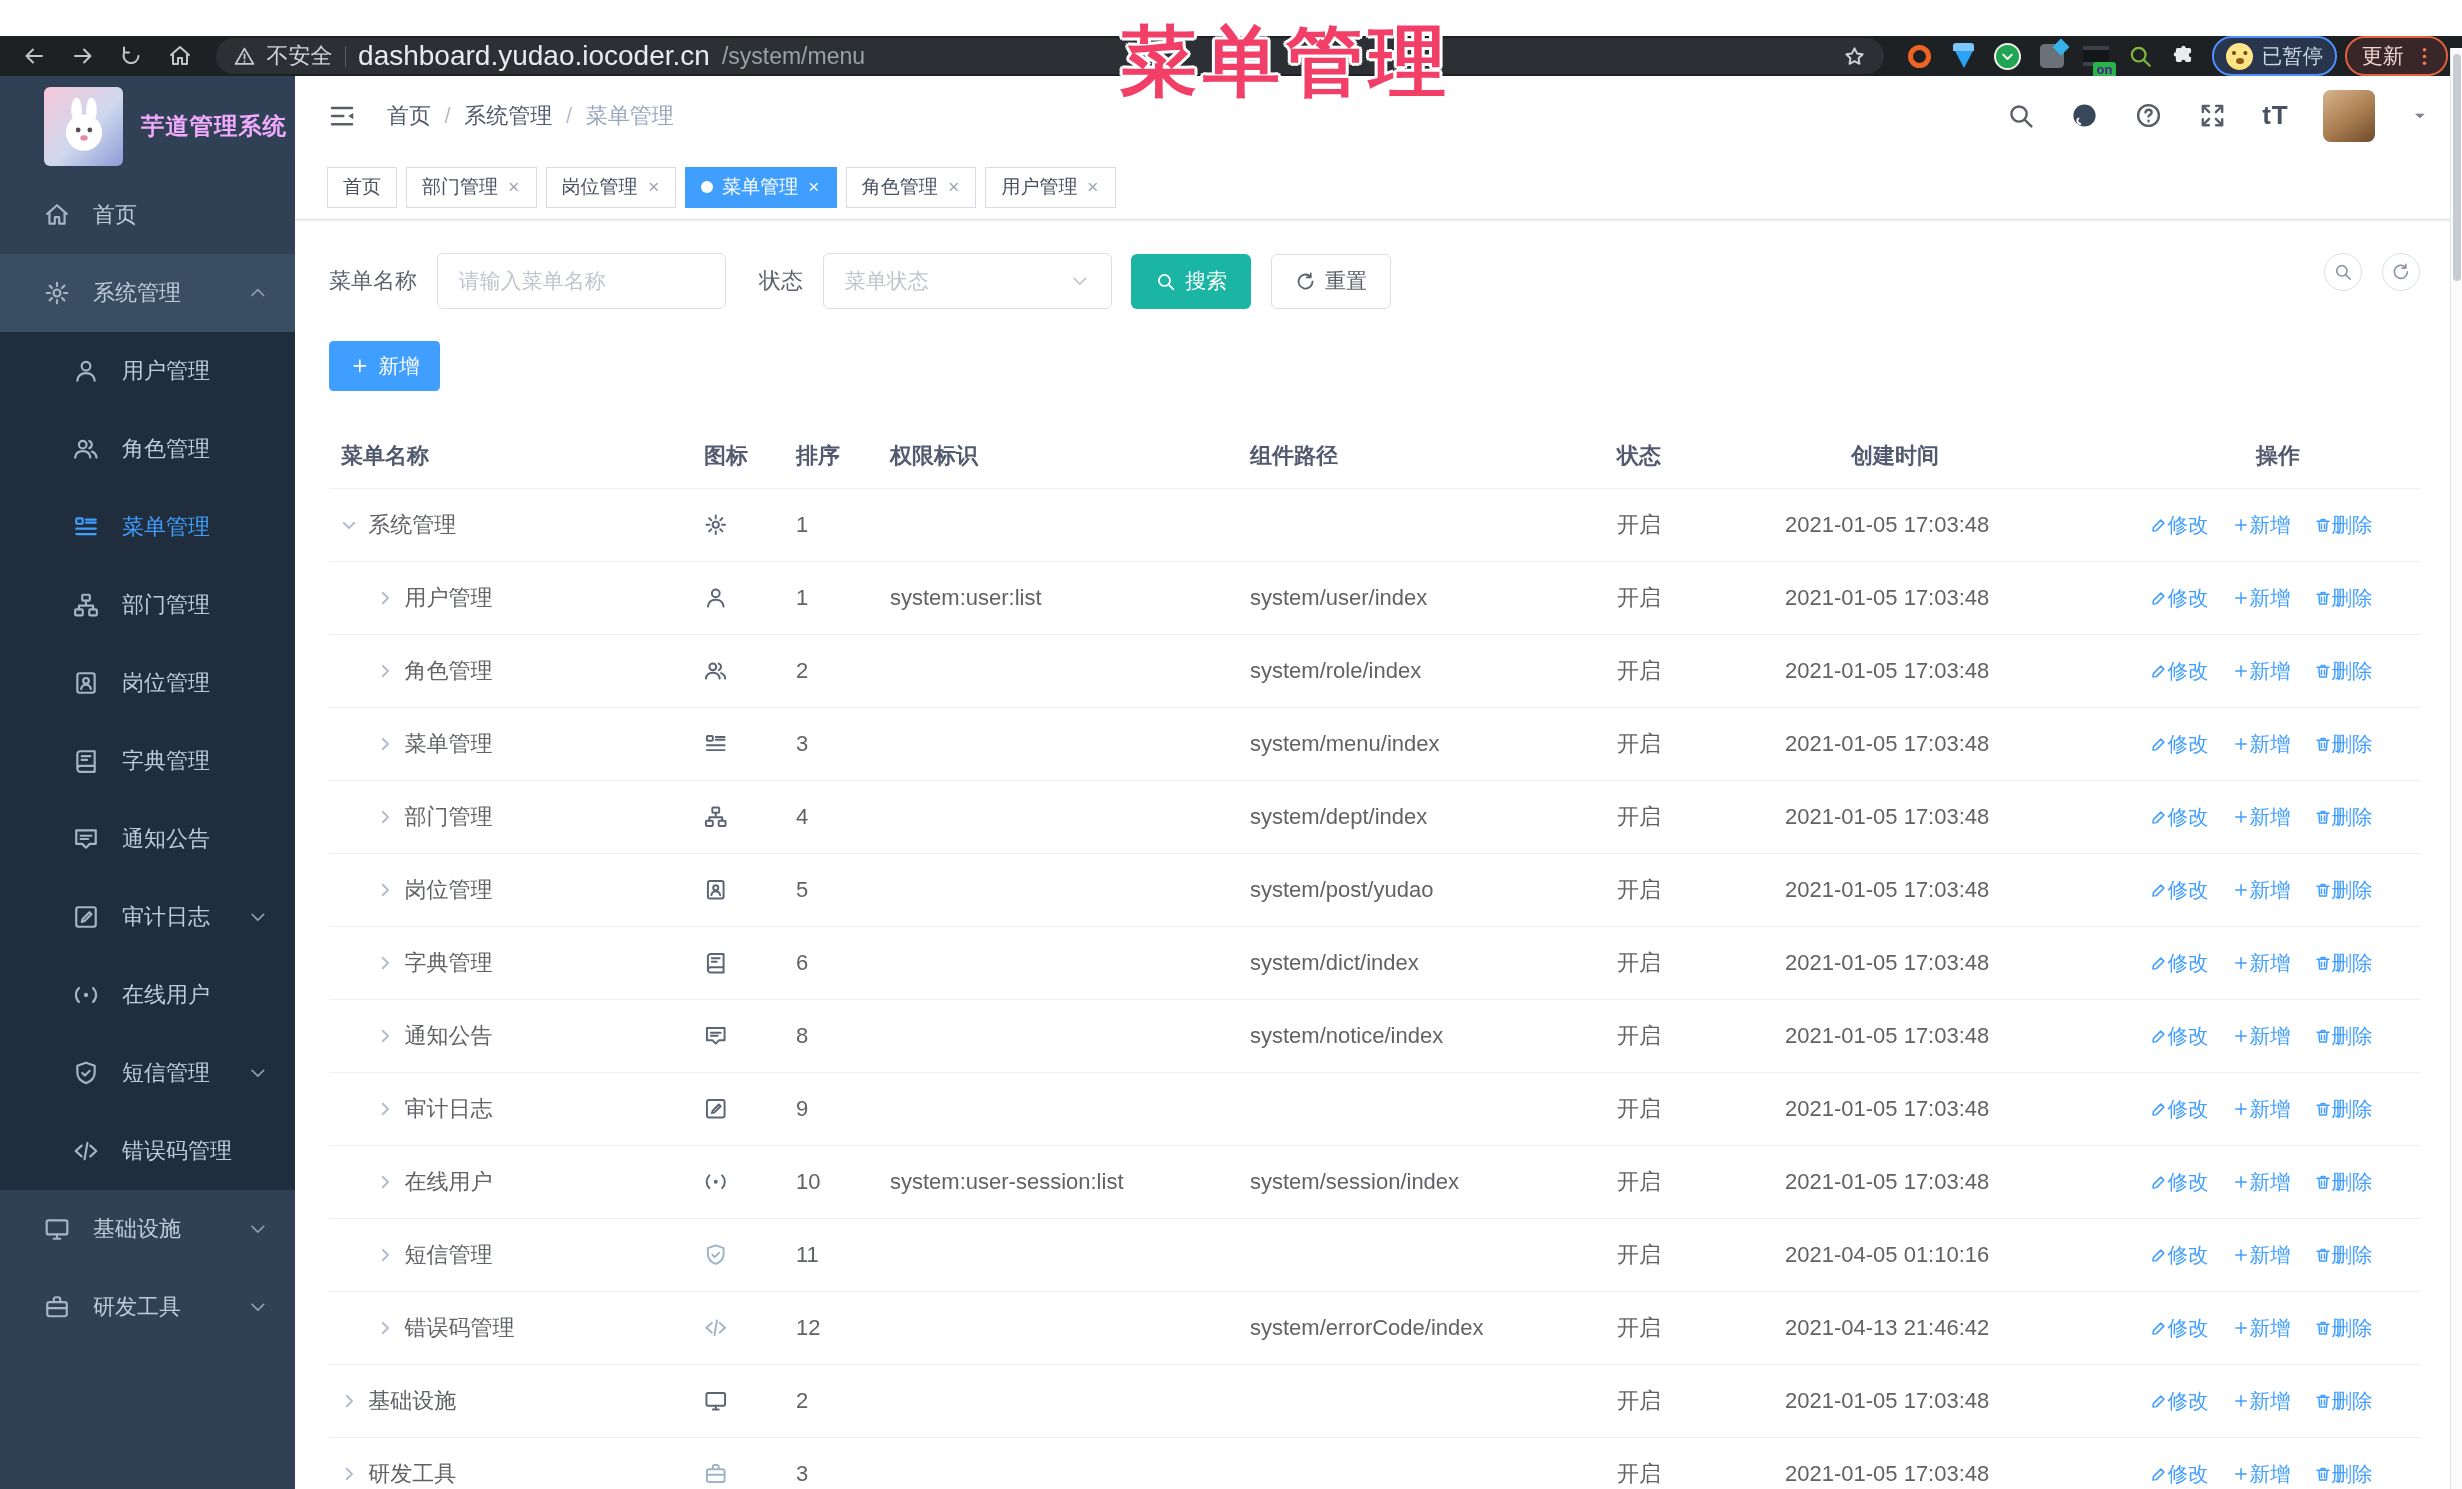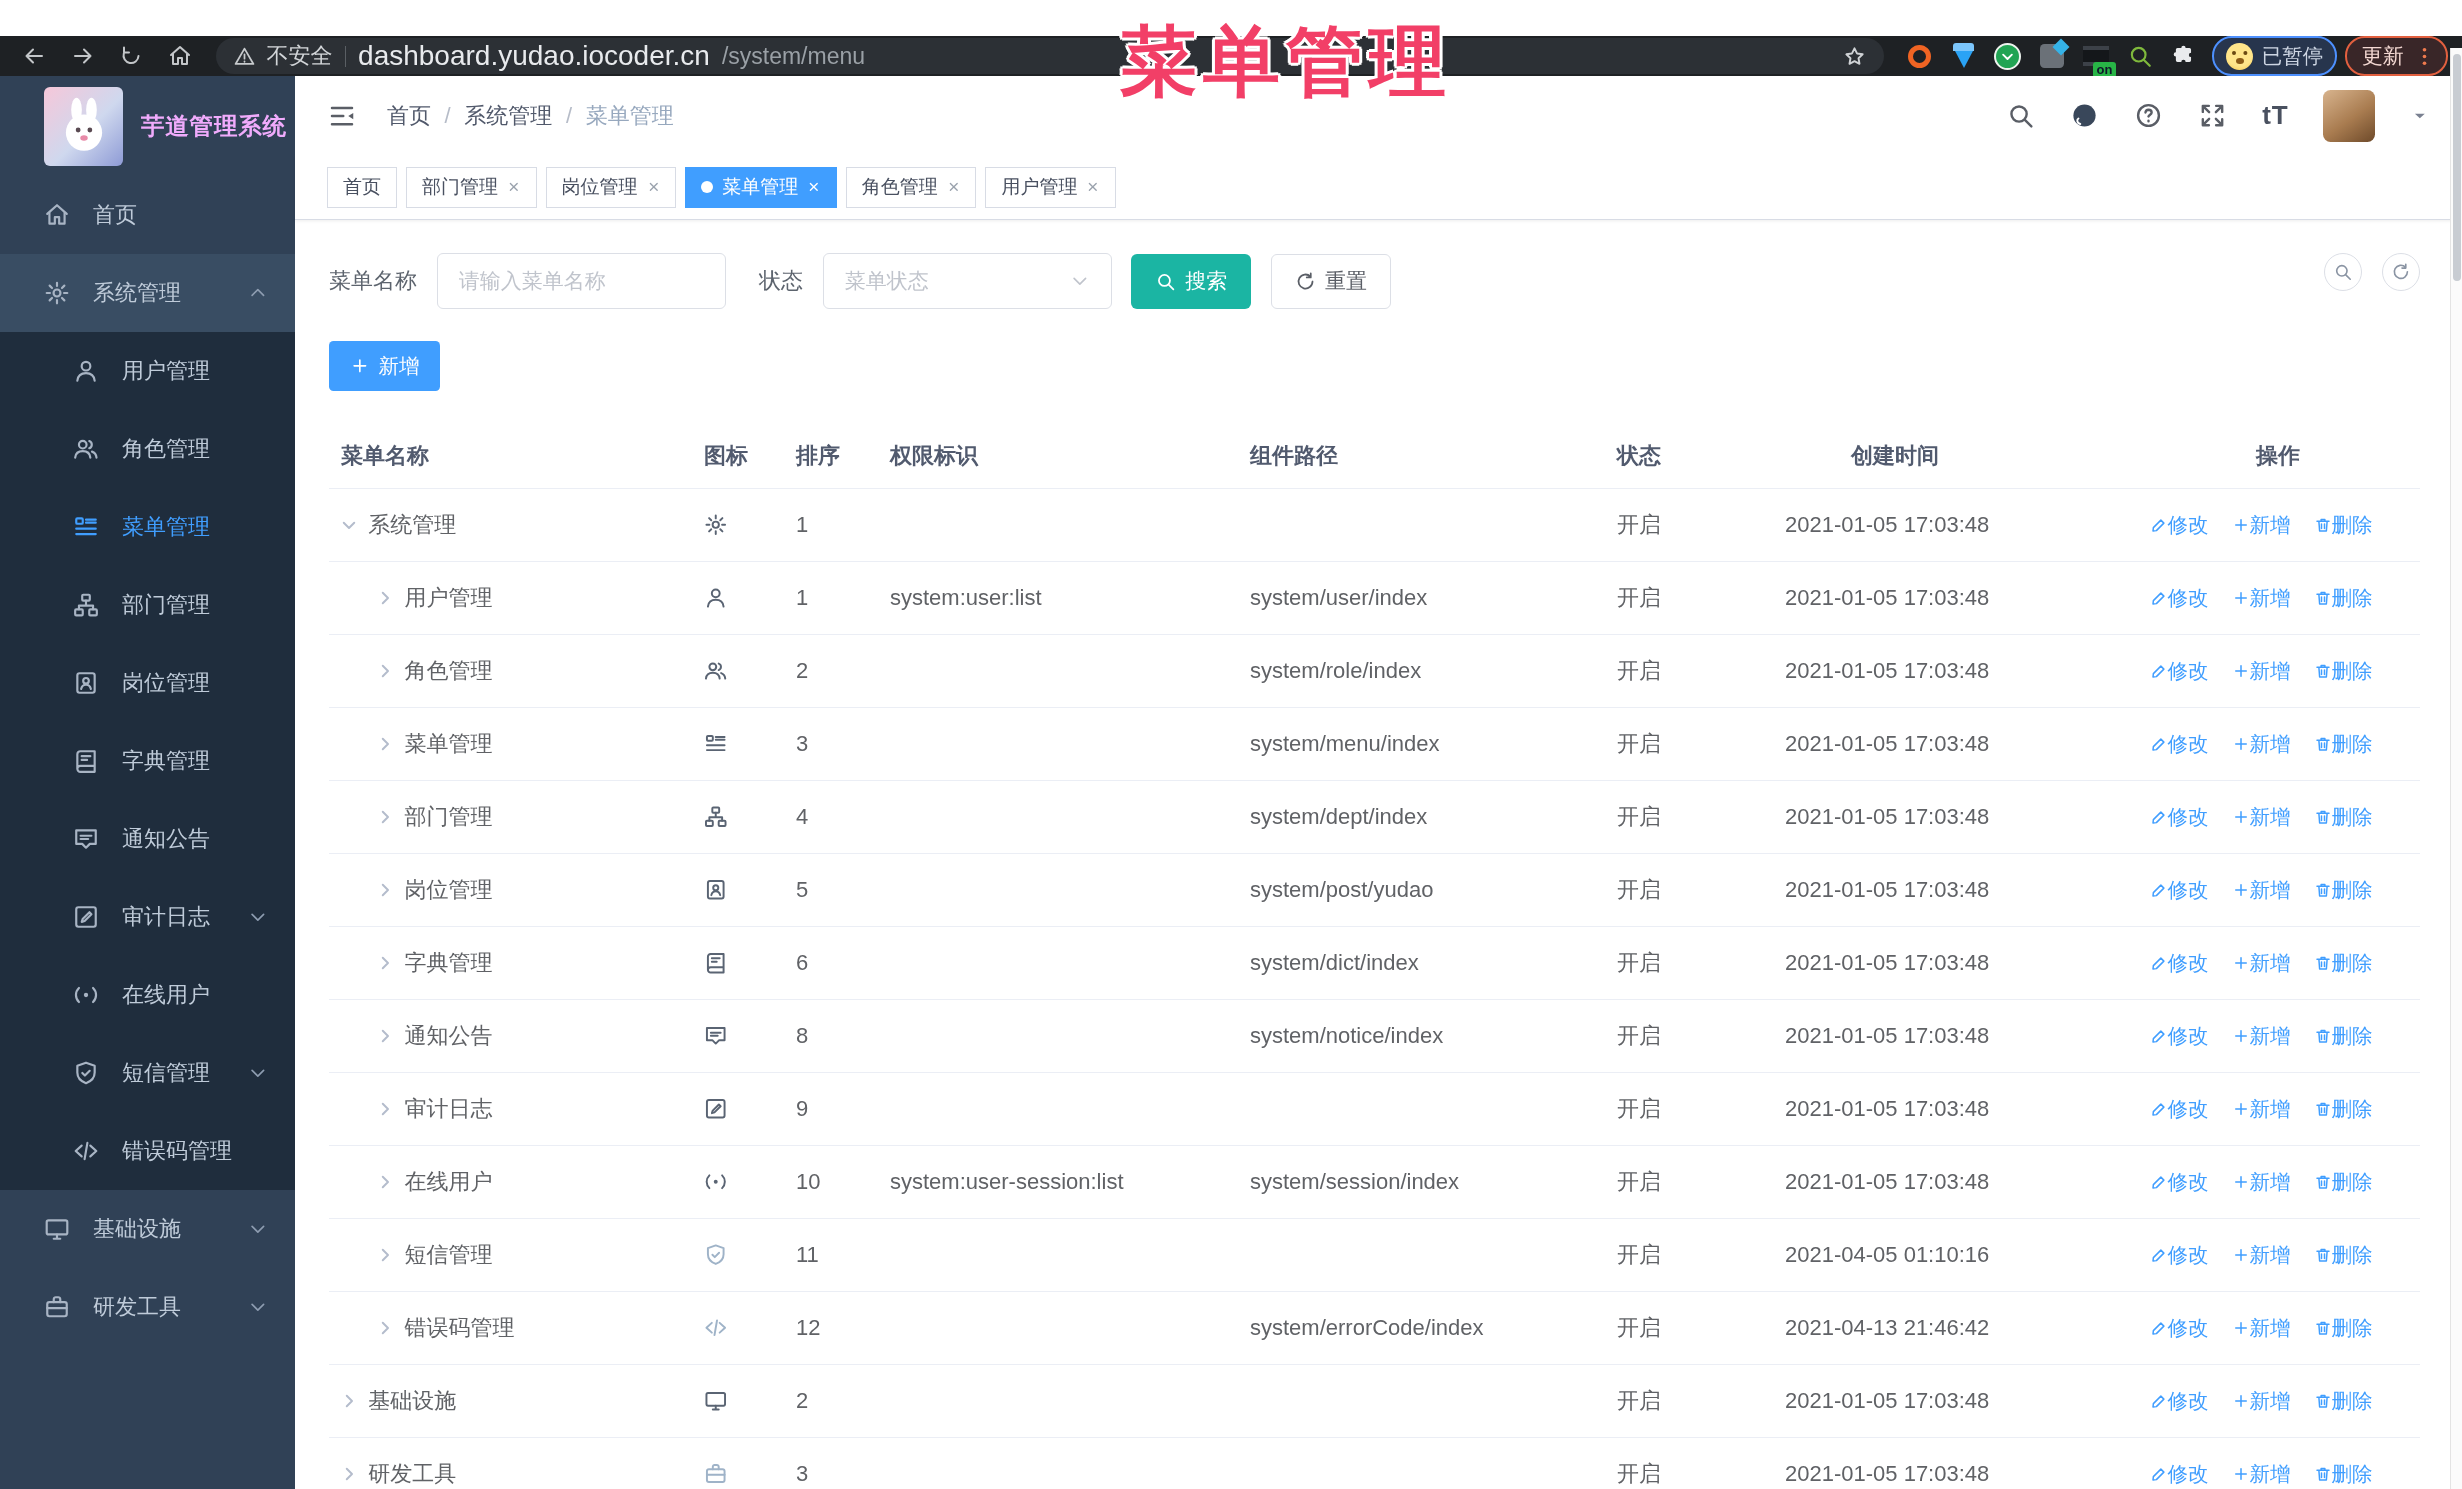--- a/index.html
+++ b/index.html
@@ -22,21 +22,21 @@
   .extrow { display:flex; align-items:center; gap:15px; margin:0 6px; }
   .extic { width:29px; height:29px; display:flex; align-items:center; justify-content:center; position:relative; }
   .dot-ring { width:23px; height:23px; border:5.3px solid #f06423; border-radius:50%; }
   .gem { width:0; height:0; border-left:10.6px solid transparent; border-right:10.6px solid transparent; border-top:19.7px solid #2aa3f5; margin-top:4.5px; }
   .gem::before { content:""; position:absolute; top:1.5px; left:3.8px; width:21px; height:7.6px; background:#7cc6fb; border-radius:3px 3px 0 0; }
   .okcirc { width:27px; height:27px; border-radius:50%; background:#21a453; border:2.3px solid #eef3ee; display:flex; align-items:center; justify-content:center; color:#fff; }
   .okcirc .ic { width:15px; height:15px; stroke-width:3; }
   .gridic { width:24px; height:24px; background:#6b7178; border-radius:4.5px; position:relative; }
   .gridic::after { content:""; position:absolute; right:-3px; top:-3px; width:12px; height:12px; background:#35b3e8; transform:rotate(45deg); }
   .stackic { width:26px; height:19.7px; border-top:4.5px solid #3c4148; border-bottom:4.5px solid #3c4148; background:#14171a; position:relative; }
-  .badge-on { position:absolute; right:-6px; bottom:-7.6px; background:#28b446; color:#0f172a; font-size:13px; font-weight:700; padding:0.8px 3.8px; border-radius:3px;text-align:center; }
+  .badge-on { position:absolute; right:-6px; bottom:-7.6px; background:#28b446; color:#4c1d95; font-size:13px; font-weight:700; padding:0.8px 3.8px; border-radius:3px;text-align:center; }
   .keyic { color:#7fb93c; }
   .puzz { color:#e9ebed; }
   .chip { display:flex; align-items:center; gap:9px; border-radius:19.7px; padding:3.8px 12px; }
   .chip-paused { border:2.3px solid #4d90fe; background:#27354d; color:#cdd5e2; font-size:20.5px; }
   .face { width:27px; height:27px; border-radius:50%; background:radial-gradient(circle at 50% 38%, #ffe58a 60%, #f5c242 100%); position:relative; }
   .face::before { content:""; position:absolute; left:6px; top:8.3px; width:3.8px; height:3.8px; border-radius:50%; background:#6b4a12; box-shadow:11.4px 0 0 #6b4a12; }
   .face::after { content:""; position:absolute; left:9.8px; top:15px; width:8.3px; height:6.8px; border-radius:50%; background:#8a5a16; }
   .chip-update { border:2.3px solid #e2603f; background:#392628; color:#f3d8d2; font-size:21px; padding:3.8px 10.6px 3.8px 15px; }
   .chip-update .dots { color:#ef7a4e; }
 

